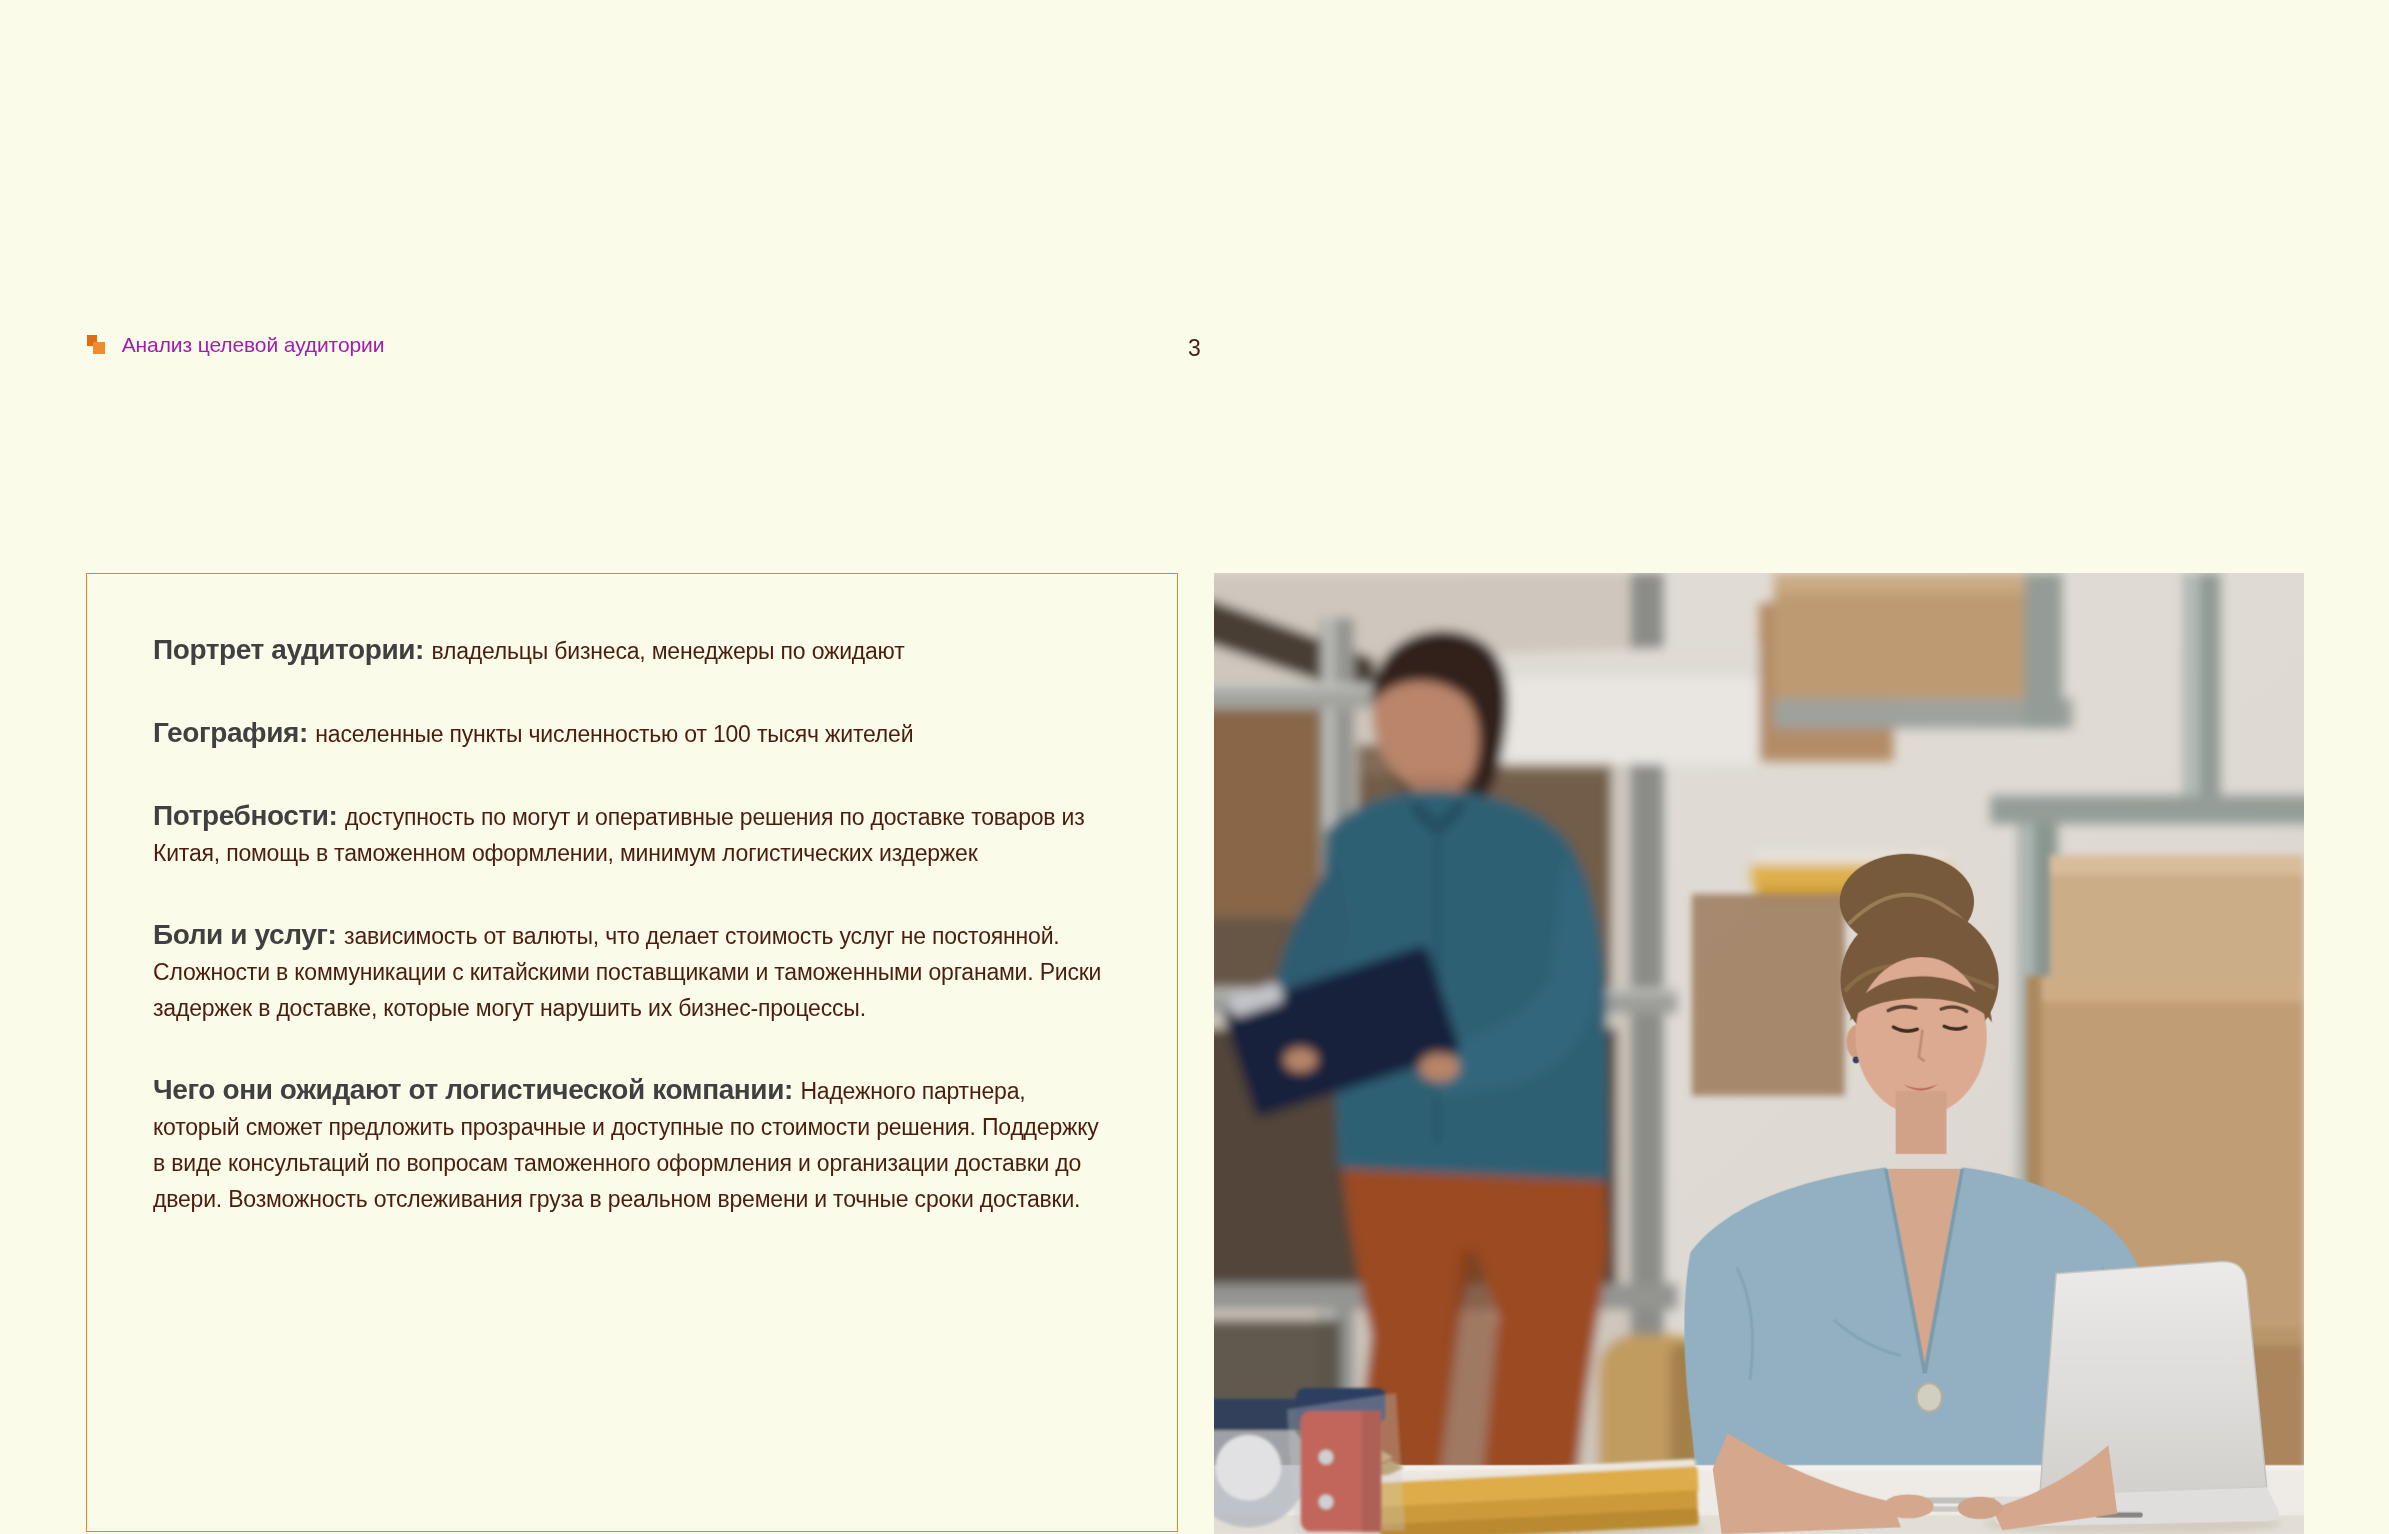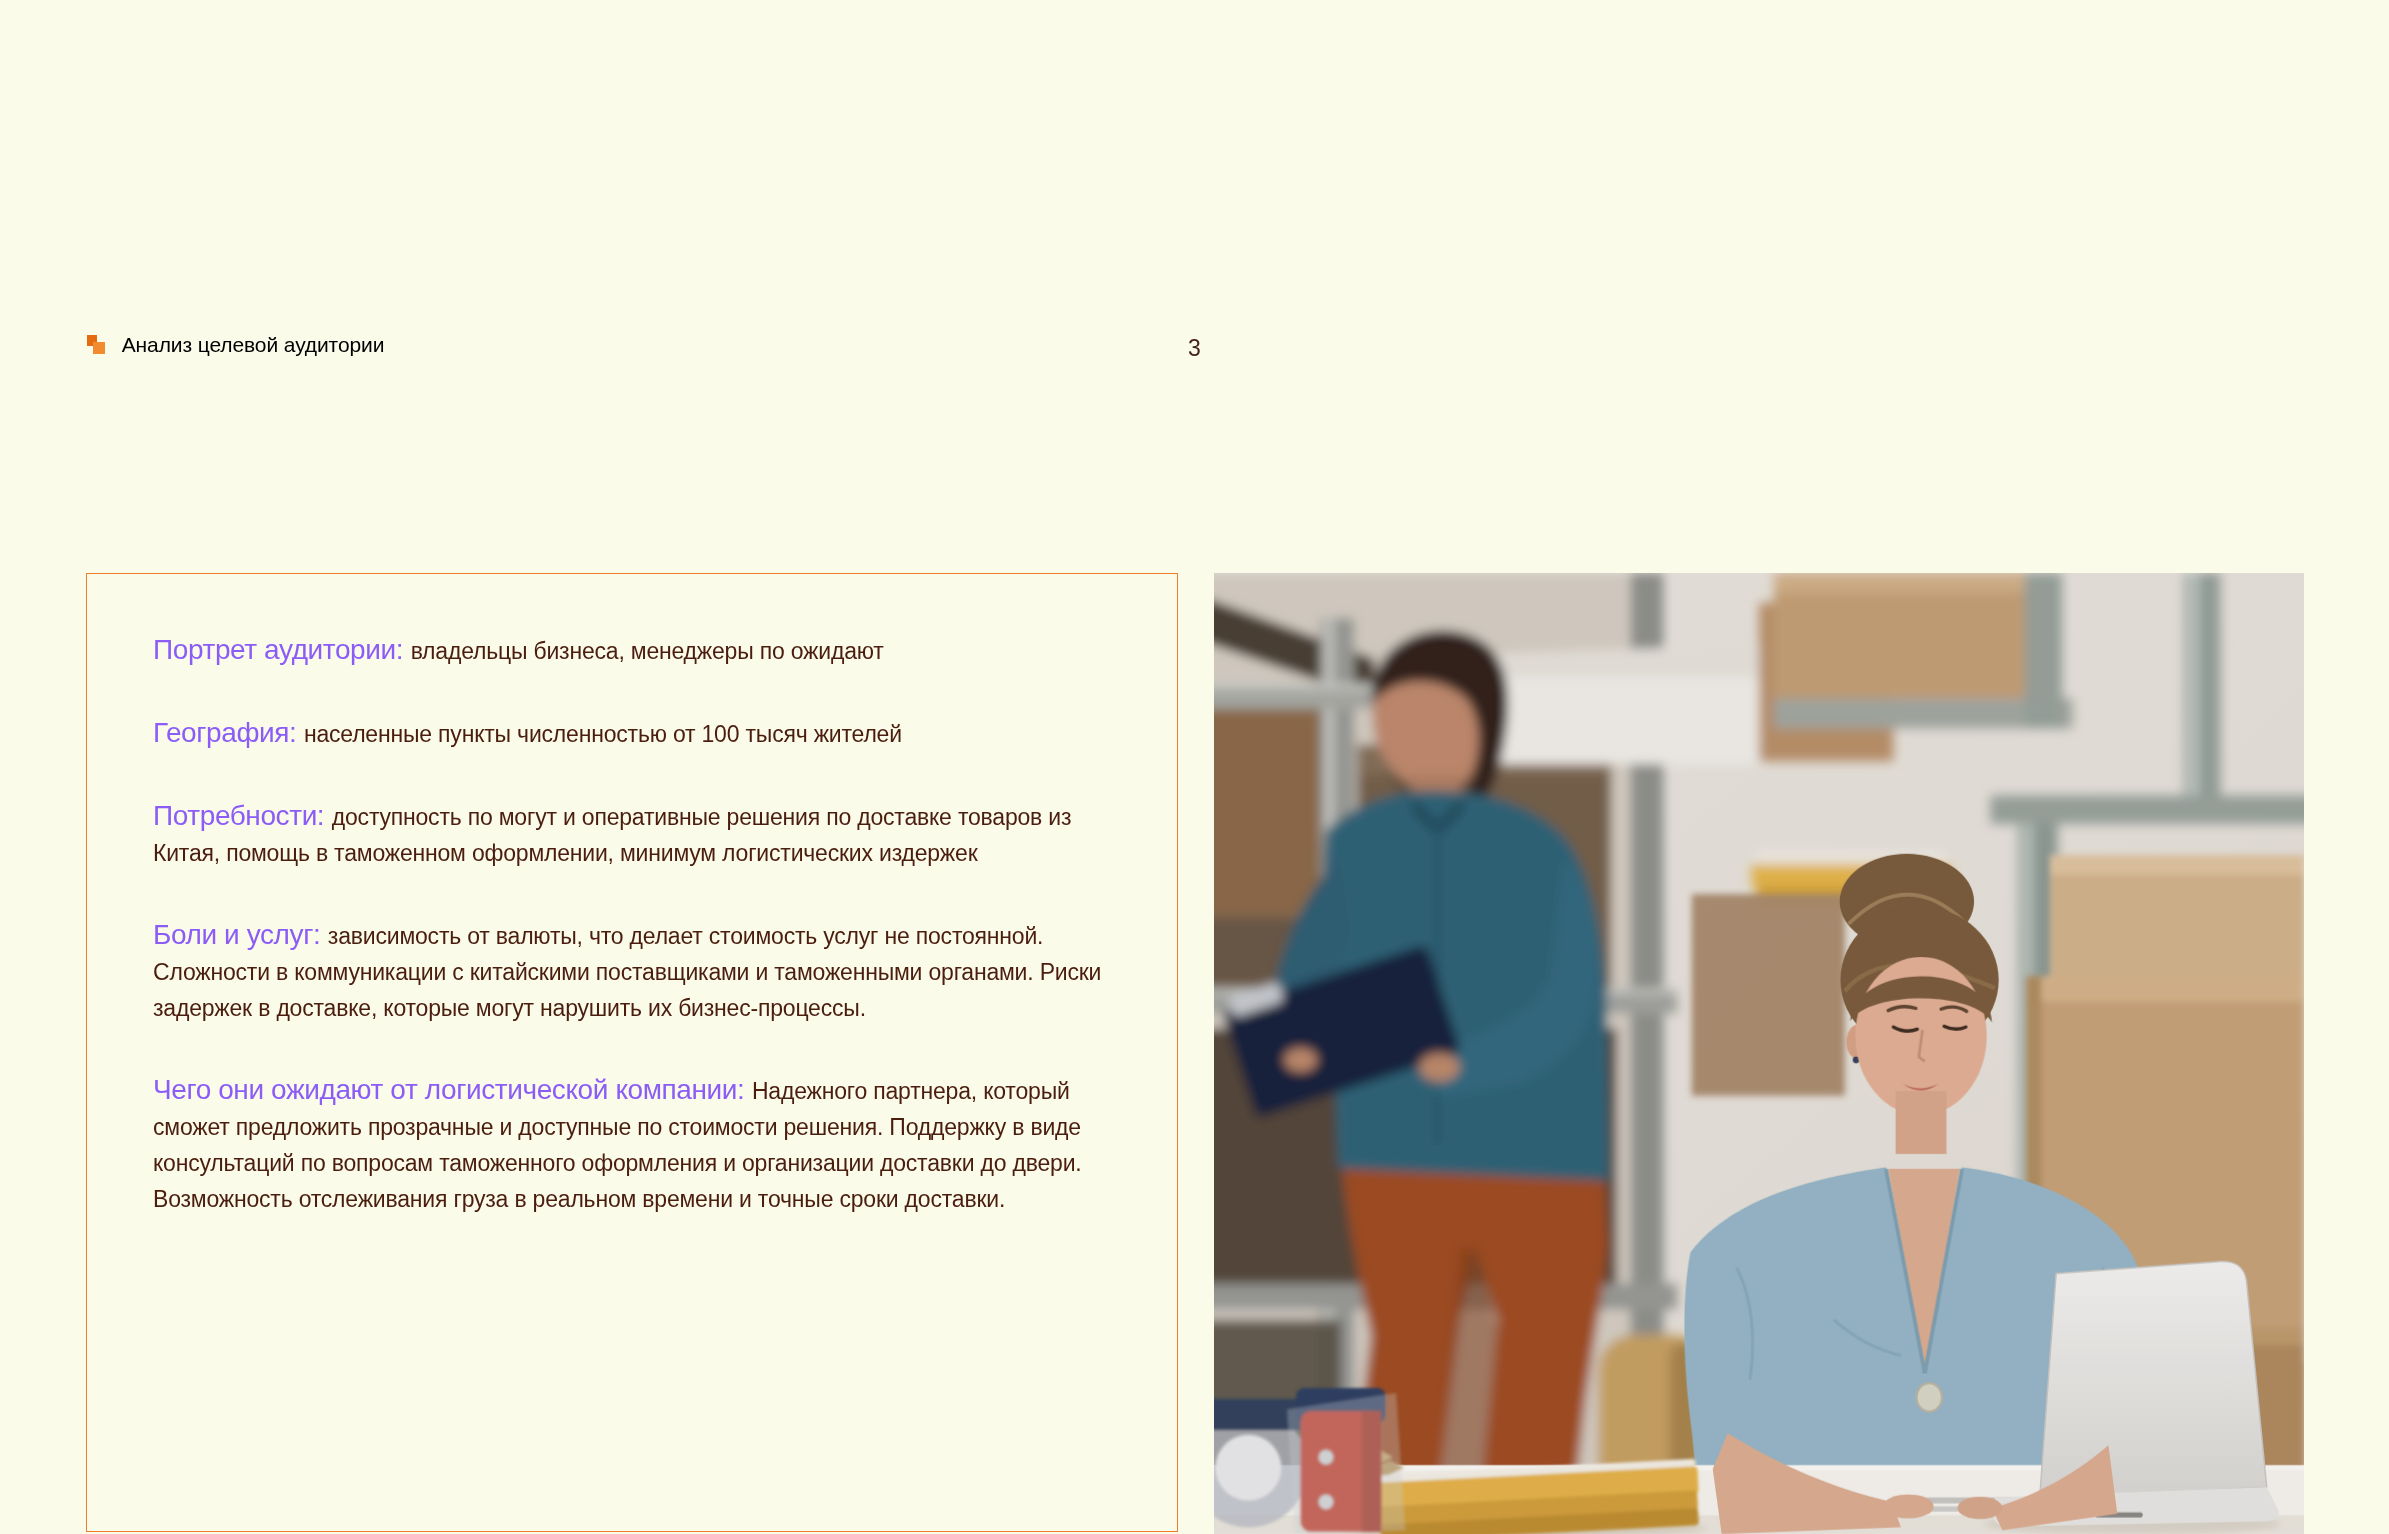--- a/index.html
+++ b/index.html
@@ -5,28 +5,28 @@
   html,body{margin:0;padding:0;width:2389px;height:1534px;background:#FBFBE9;overflow:hidden}
   .slide{position:relative;width:2389px;height:1534px;font-family:"Liberation Sans",sans-serif;color:#44190B}
 
   
   .slide-header{position:absolute;left:85px;top:333px;width:2219px;height:33px}
   .header-left{position:absolute;left:0;top:0;display:flex;align-items:center;gap:12.7px}
   .logo{position:relative;width:24px;height:24px;display:inline-block;flex:0 0 auto}
   .sq{position:absolute;display:block}
   .sq1{left:1.5px;top:2.2px;width:10.5px;height:10.5px;background:#E56B10}
   .sq2{left:8.2px;top:9px;width:12px;height:12px;background:#F28A30}
-  .header-title{font-size:21px;letter-spacing:-0.1px;color:#000000;white-space:nowrap}
+  .header-title{font-size:21px;letter-spacing:-0.1px;color:#a21caf;white-space:nowrap}
   .page-number{position:absolute;left:50%;transform:translateX(-50%);top:1.5px;font-size:23px;color:#46201A}
 
   
   .audience-card{position:absolute;left:86px;top:573px;width:1092px;height:959px;
     border:1.5px solid #F07C2E;box-sizing:border-box;padding:58px 66px 0;background:transparent}
   .audience-card p.section{margin:0 0 46px;font-size:23px;line-height:36px;letter-spacing:-0.2px;color:#4A1D0E}
-  .audience-card .label{font-weight:normal;font-size:28px;letter-spacing:-0.4px;color:#8b5cf6;margin-right:7.5px}
+  .audience-card .label{font-weight:bold;font-size:28px;letter-spacing:-0.4px;color:#404040;margin-right:7.5px}
 
   
   .photo{position:absolute;left:1214px;top:573px;width:1090px;height:961px;margin:0;overflow:hidden;background:#E7E3DC}
   .photo svg{display:block;width:1090px;height:961px}
 </style>
 </head>
 <body>
 
 <div class="slide">
 

